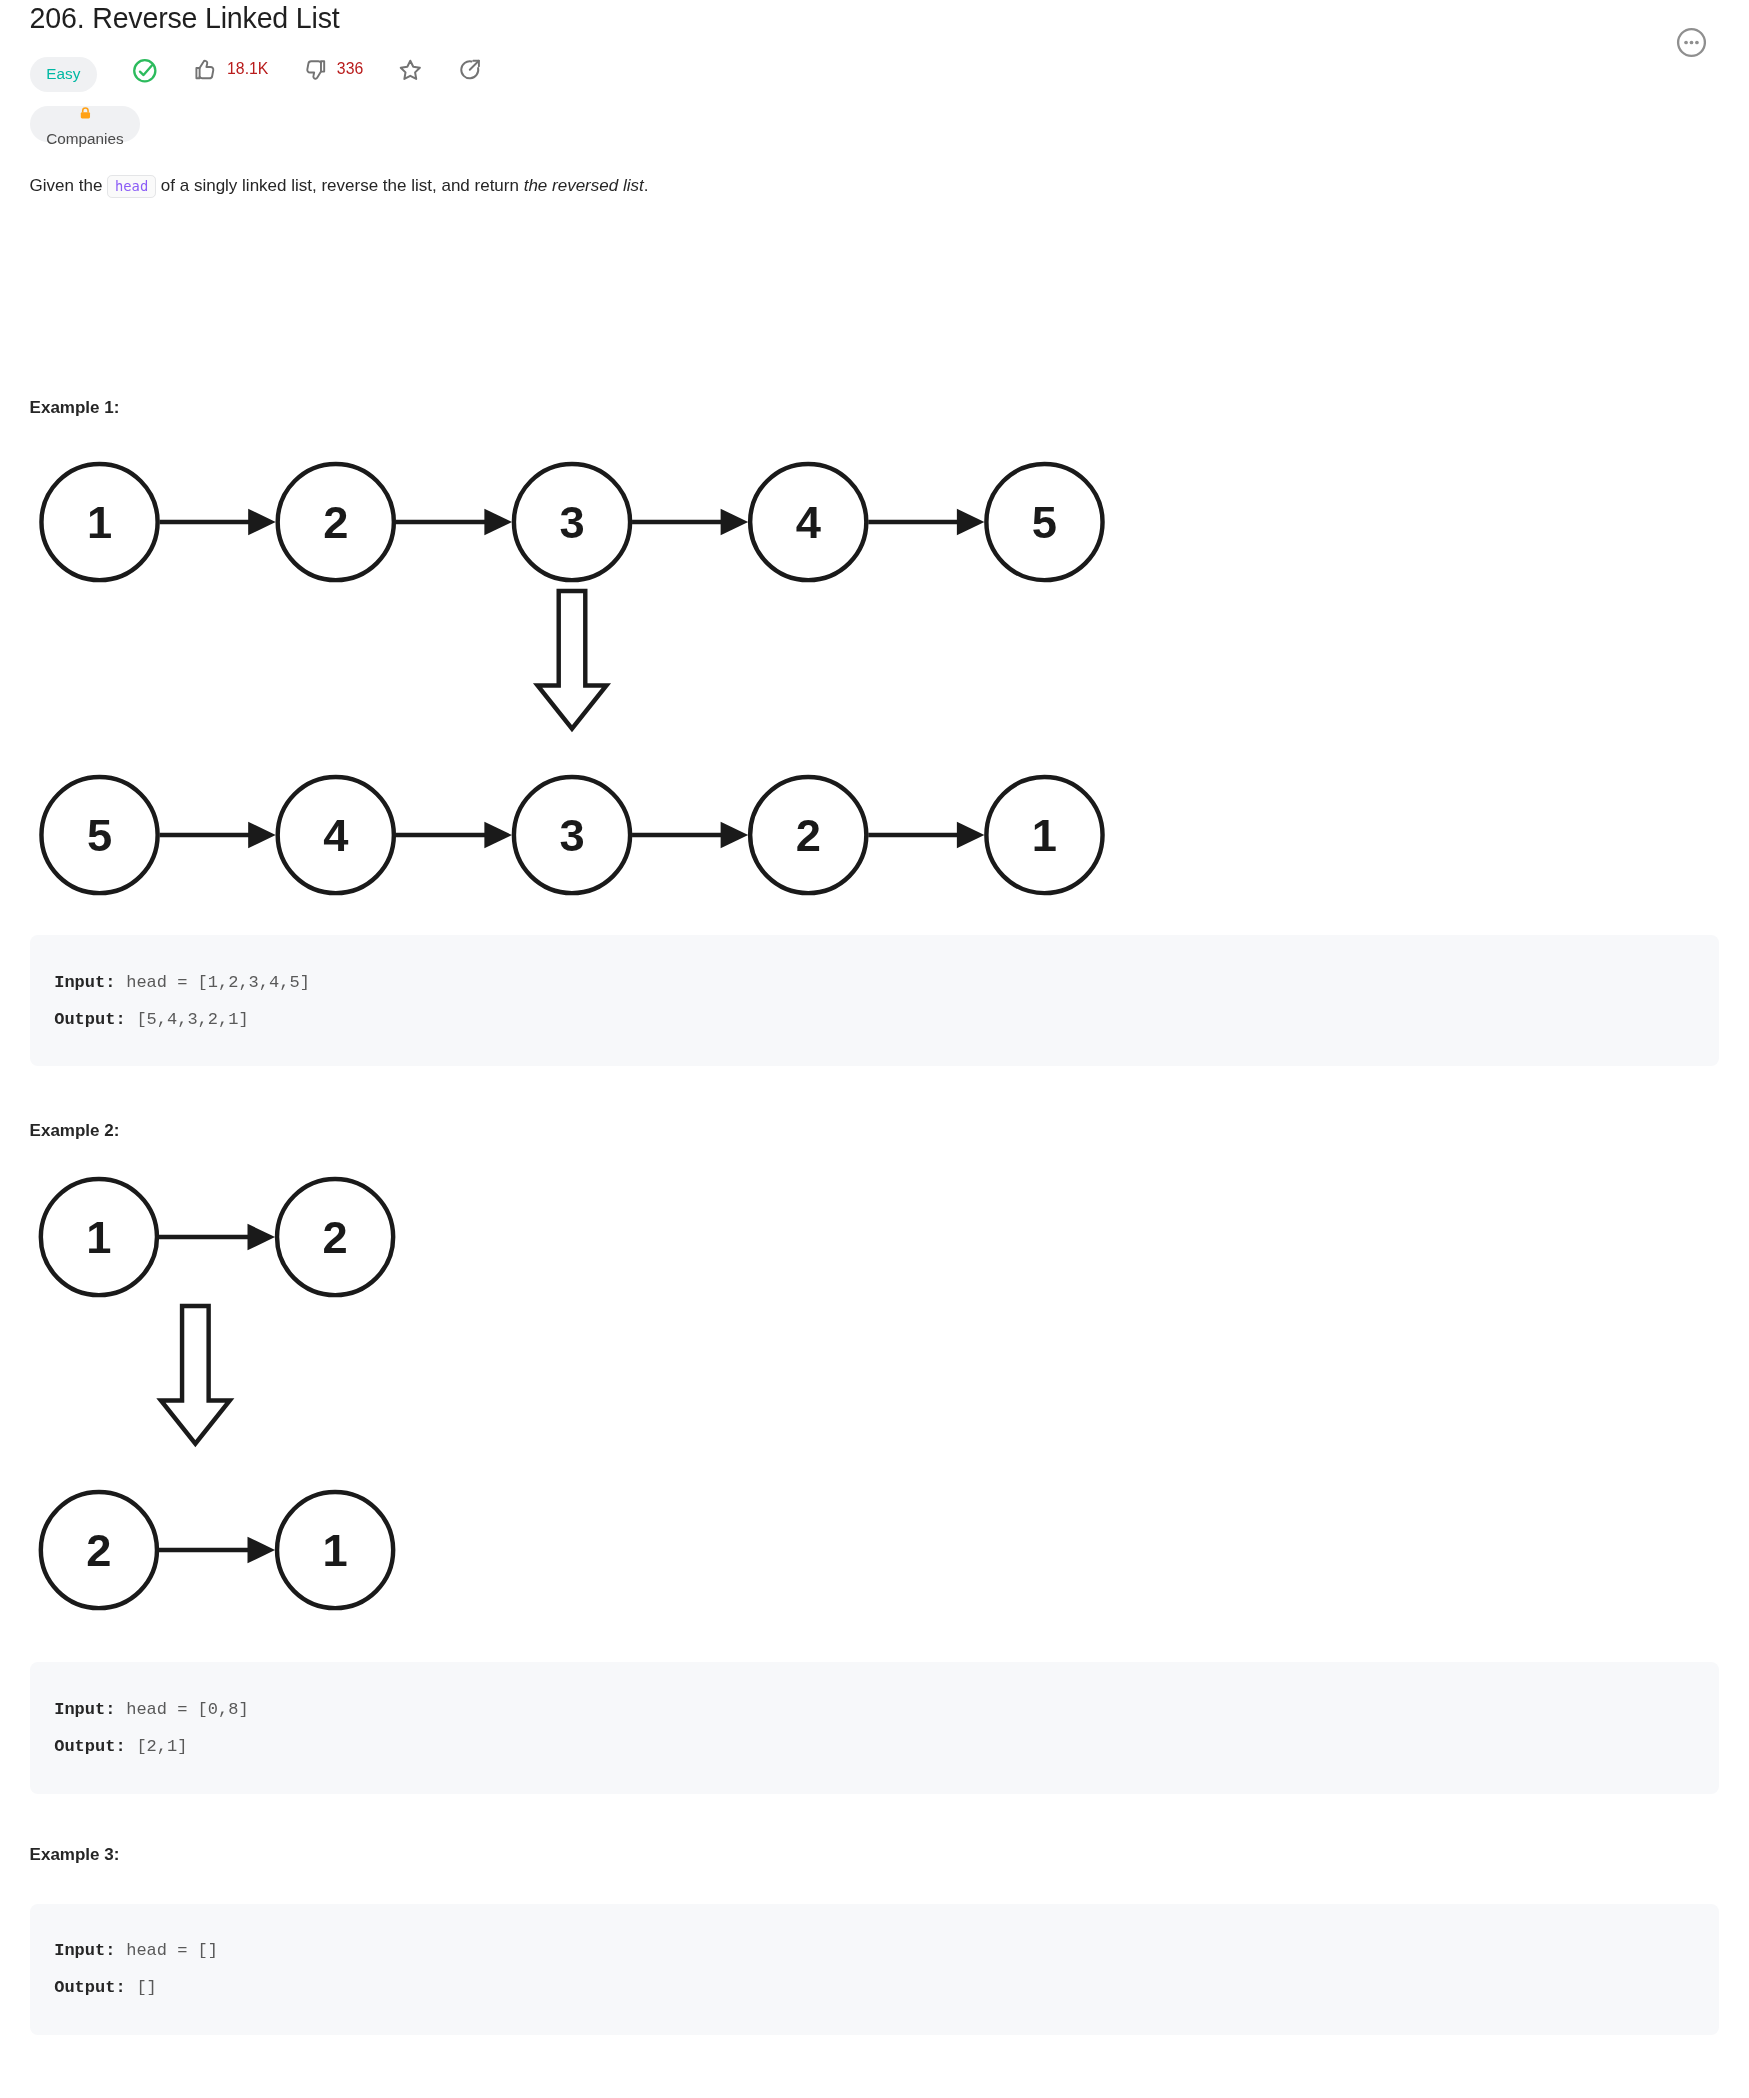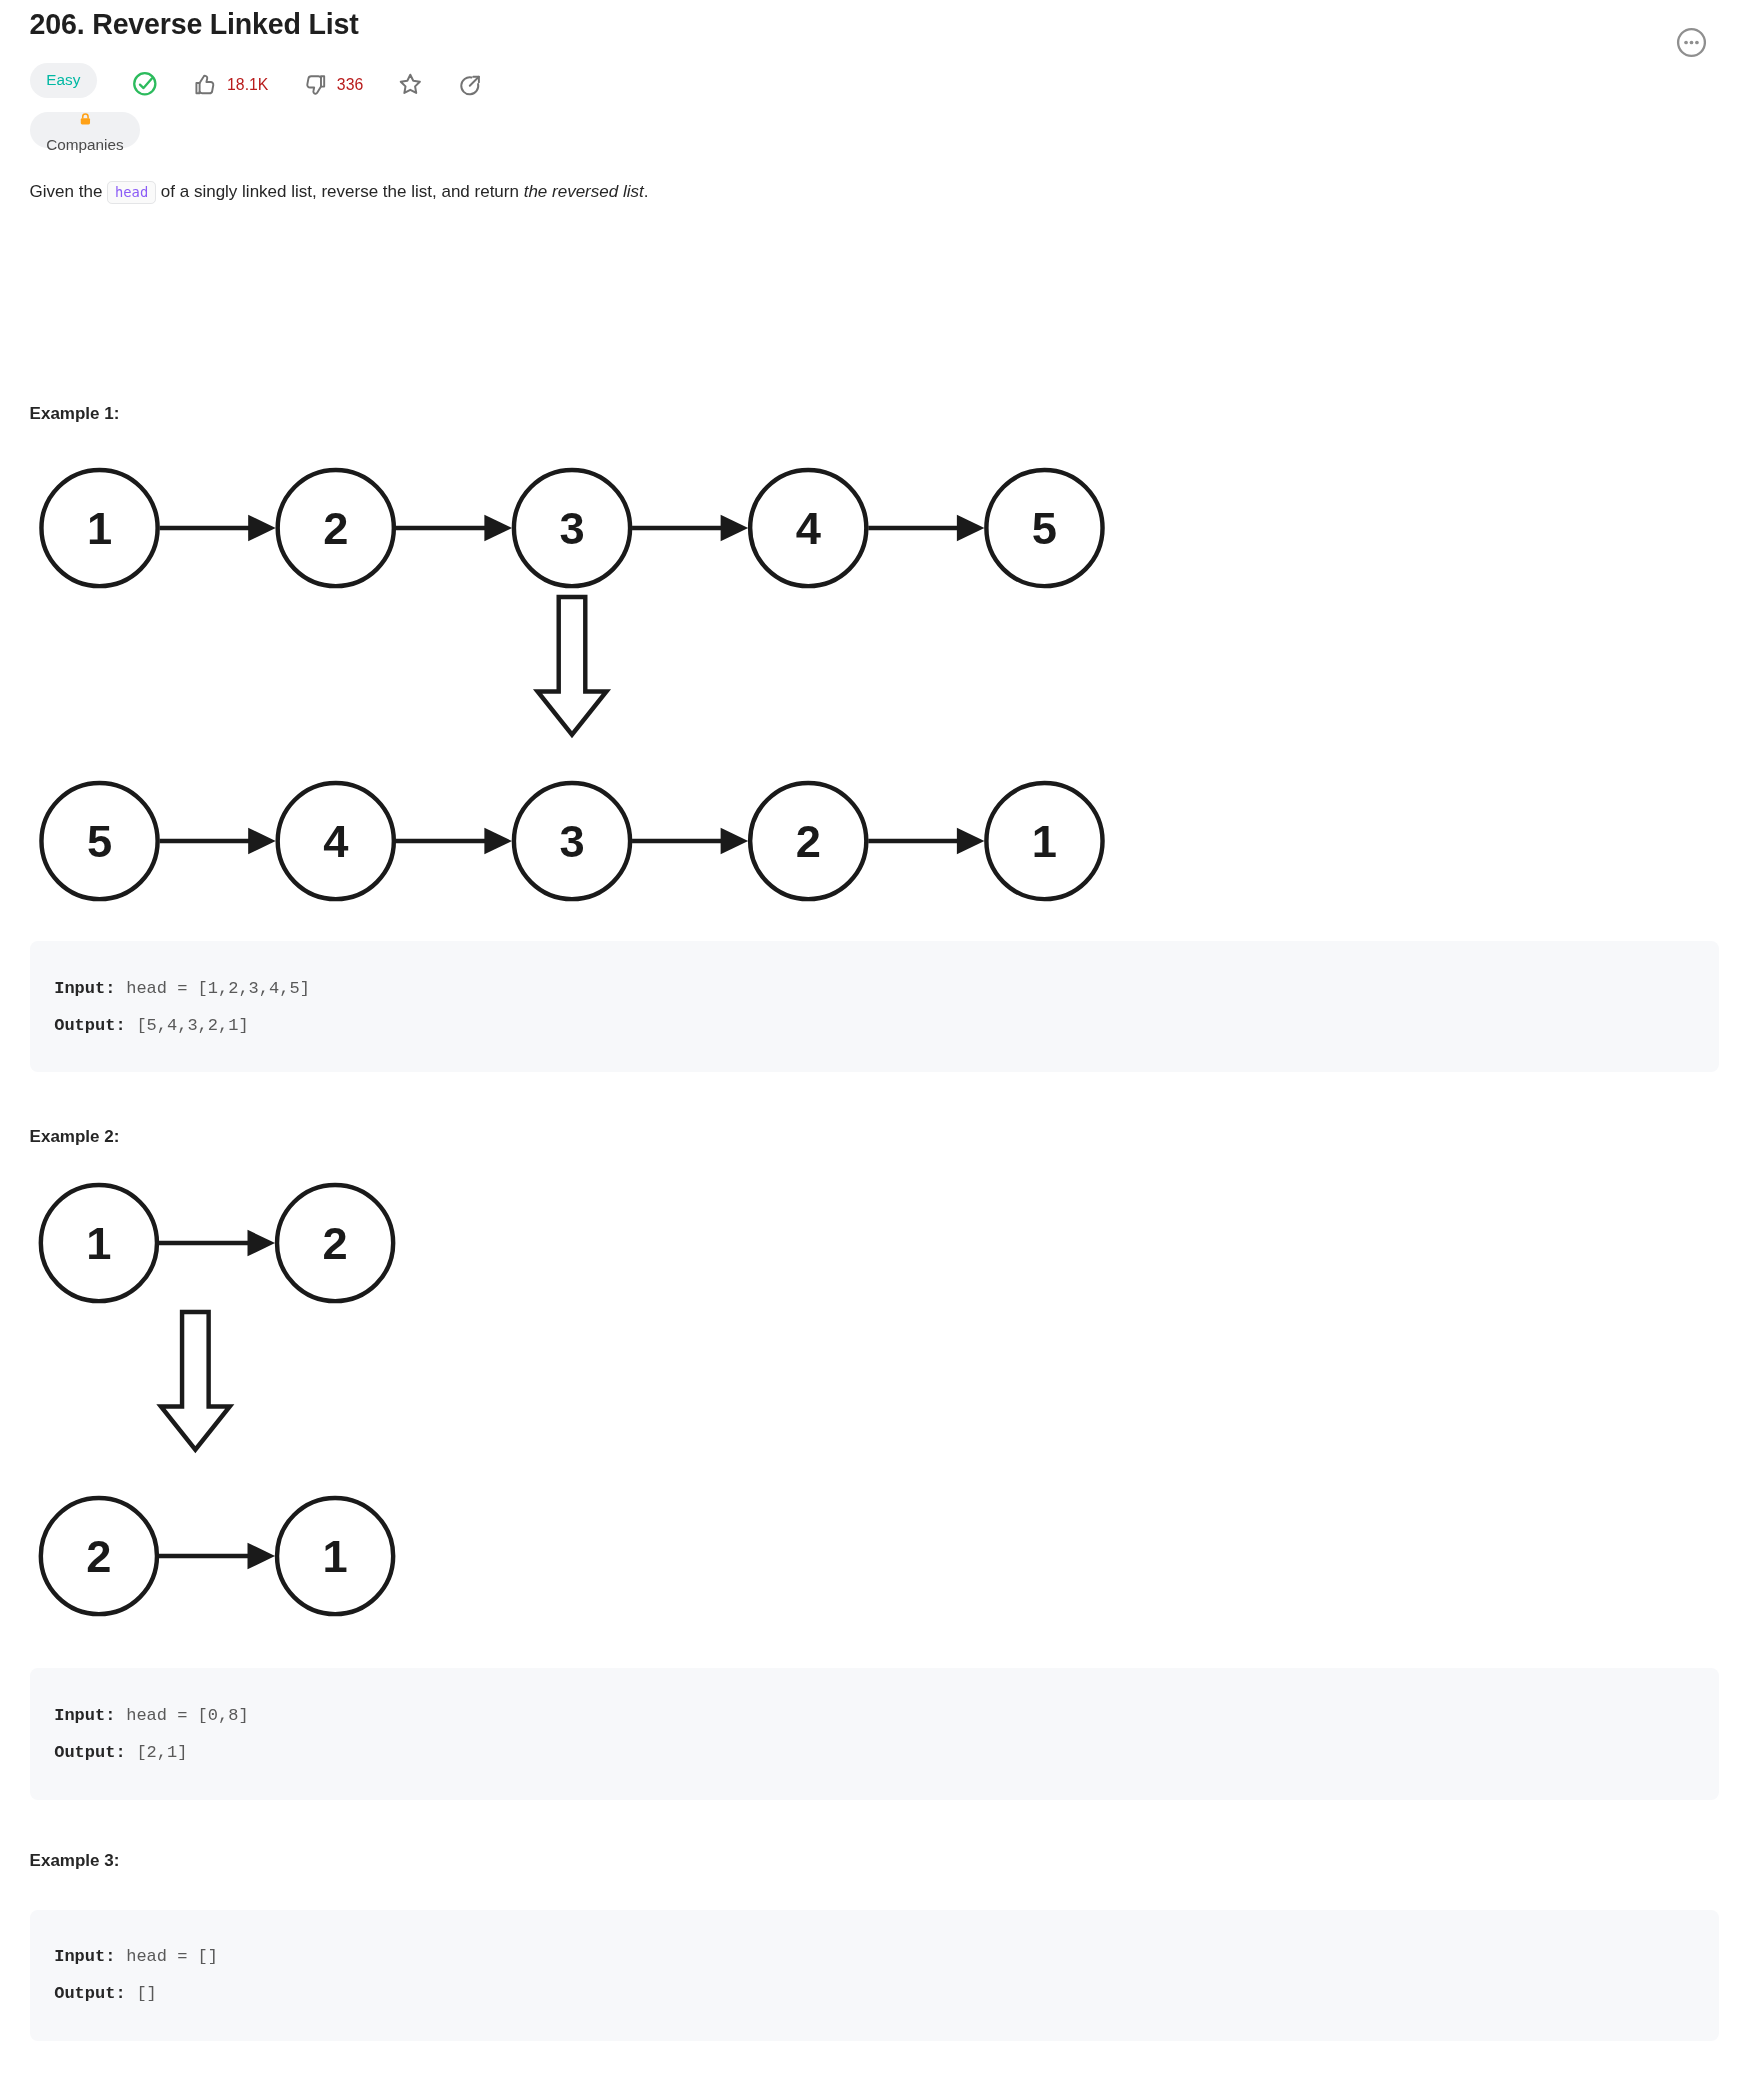--- a/index.html
+++ b/index.html
@@ -10,37 +10,37 @@
     background: #ffffff;
     color: #262626;
     font-family: "Liberation Sans", sans-serif;
     position: relative;
   }
   .content { padding: 0 29.6px 53px 29.6px; }
 
   
   .page-title {
     font-size: 28.6px;
-    font-weight: 700;
-    margin: 8px 0 0 0;
+    font-weight: 400;
+    margin: 2px 0 0 0;
     letter-spacing: -0.2px;
     color: #1f1f1f;
   }
   .more-btn {
     position: absolute;
     top: 25.6px;
     right: 41px;
     width: 33px; height: 33px;
     background: none; border: none; padding: 0; cursor: pointer;
   }
 
   
   .meta-row {
     display: flex;
-    align-items: flex-end;
+    align-items: flex-start;
     gap: 34px;
     margin-top: 21.7px;
     height: 35px;
   }
   .pill {
     display: inline-flex;
     align-items: center;
     height: 35px;
     padding: 0 16.7px;
     background: #f0f1f3;

